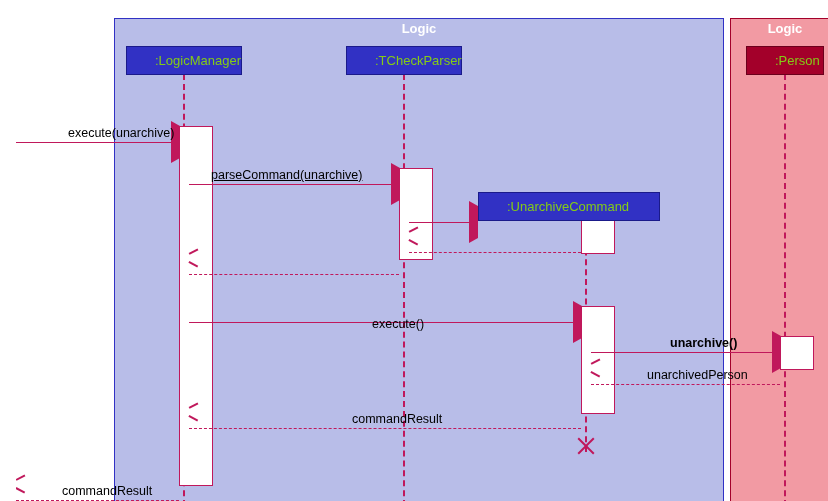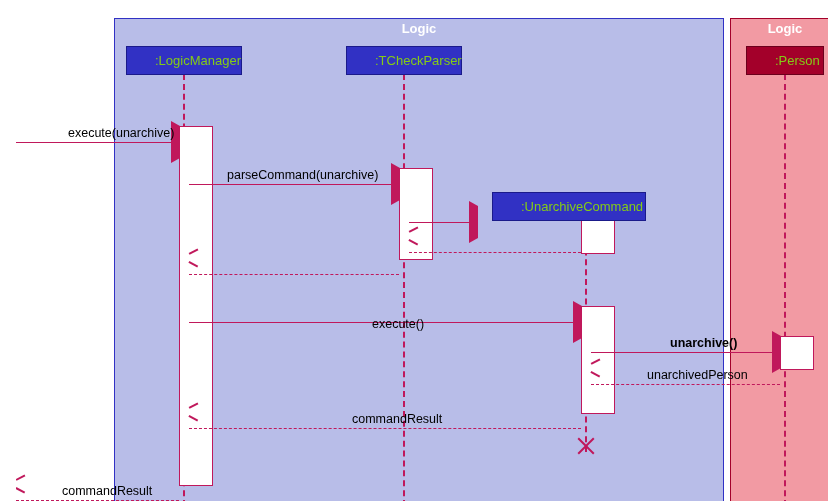--- a/index.html
+++ b/index.html
@@ -29,41 +29,41 @@
 <div class="frame" style="left:98px; top:2px; width:610px; height:496px; background:#b8bde8; border-color:#3131c4;">
   <div class="frame-label" style="color:#fff;">Logic</div>
 </div>
 
 <div class="frame" style="left:714px; top:2px; width:110px; height:496px; background:#f29aa3; border-color:#a3002a;">
   <div class="frame-label" style="color:#fff;">Logic</div>
 </div>
 
 <div class="participant" style="left:110px; top:30px; width:116px; background:#3131c4; border-color:#1a1a8a;"><span>:LogicManager</span></div>
 <div class="participant" style="left:330px; top:30px; width:116px; background:#3131c4; border-color:#1a1a8a;"><span>:TCheckParser</span></div>
-<div class="participant" style="left:462px; top:176px; width:154px; background:#3131c4; border-color:#1a1a8a;margin-left:14px;"><span>:UnarchiveCommand</span></div>
+<div class="participant" style="left:462px; top:176px; width:182px; background:#3131c4; border-color:#1a1a8a;"><span>:UnarchiveCommand</span></div>
 <div class="participant" style="left:730px; top:30px; width:78px; background:#a3002a; border-color:#6b001c;"><span>:Person</span></div>
 
 <div class="lifeline" style="left:167px; top:58px; height:442px; border-color:#c0185b;"></div>
 <div class="lifeline" style="left:387px; top:58px; height:442px; border-color:#c0185b;"></div>
 <div class="lifeline" style="left:569px; top:204px; height:232px; border-color:#c0185b;"></div>
 <div class="lifeline" style="left:768px; top:58px; height:442px; border-color:#c0185b;"></div>
 
 <div class="activation" style="left:163px; top:110px; width:10px; height:360px;"></div>
 <div class="activation" style="left:383px; top:152px; width:10px; height:92px;"></div>
 <div class="activation" style="left:565px; top:204px; width:10px; height:18px;"></div>
 <div class="activation" style="left:565px; top:290px; width:10px; height:108px;"></div>
 <div class="activation" style="left:764px; top:320px; width:10px; height:34px;"></div>
 
 <div class="msg" style="left:36px; top:94px;text-align:right;">execute(unarchive)</div>
 <div class="arrow" style="left:0; top:110px;">
   <div class="arrow-line" style="left:0; width:155px;"></div>
   <div class="arrow-head right-solid" style="left:155px; top:-5px;"></div>
 </div>
 
-<div class="msg" style="left:195px; top:136px;">parseCommand(unarchive)</div>
+<div class="msg" style="left:179px; top:136px;text-decoration:underline;">parseCommand(unarchive)</div>
 <div class="arrow" style="left:173px; top:152px;">
   <div class="arrow-line" style="left:0; width:202px;"></div>
   <div class="arrow-head right-solid" style="left:202px; top:-5px;"></div>
 </div>
 
 <div class="arrow" style="left:393px; top:190px;">
   <div class="arrow-line" style="left:0; width:60px;"></div>
   <div class="arrow-head right-solid" style="left:60px; top:-5px;"></div>
 </div>
 

